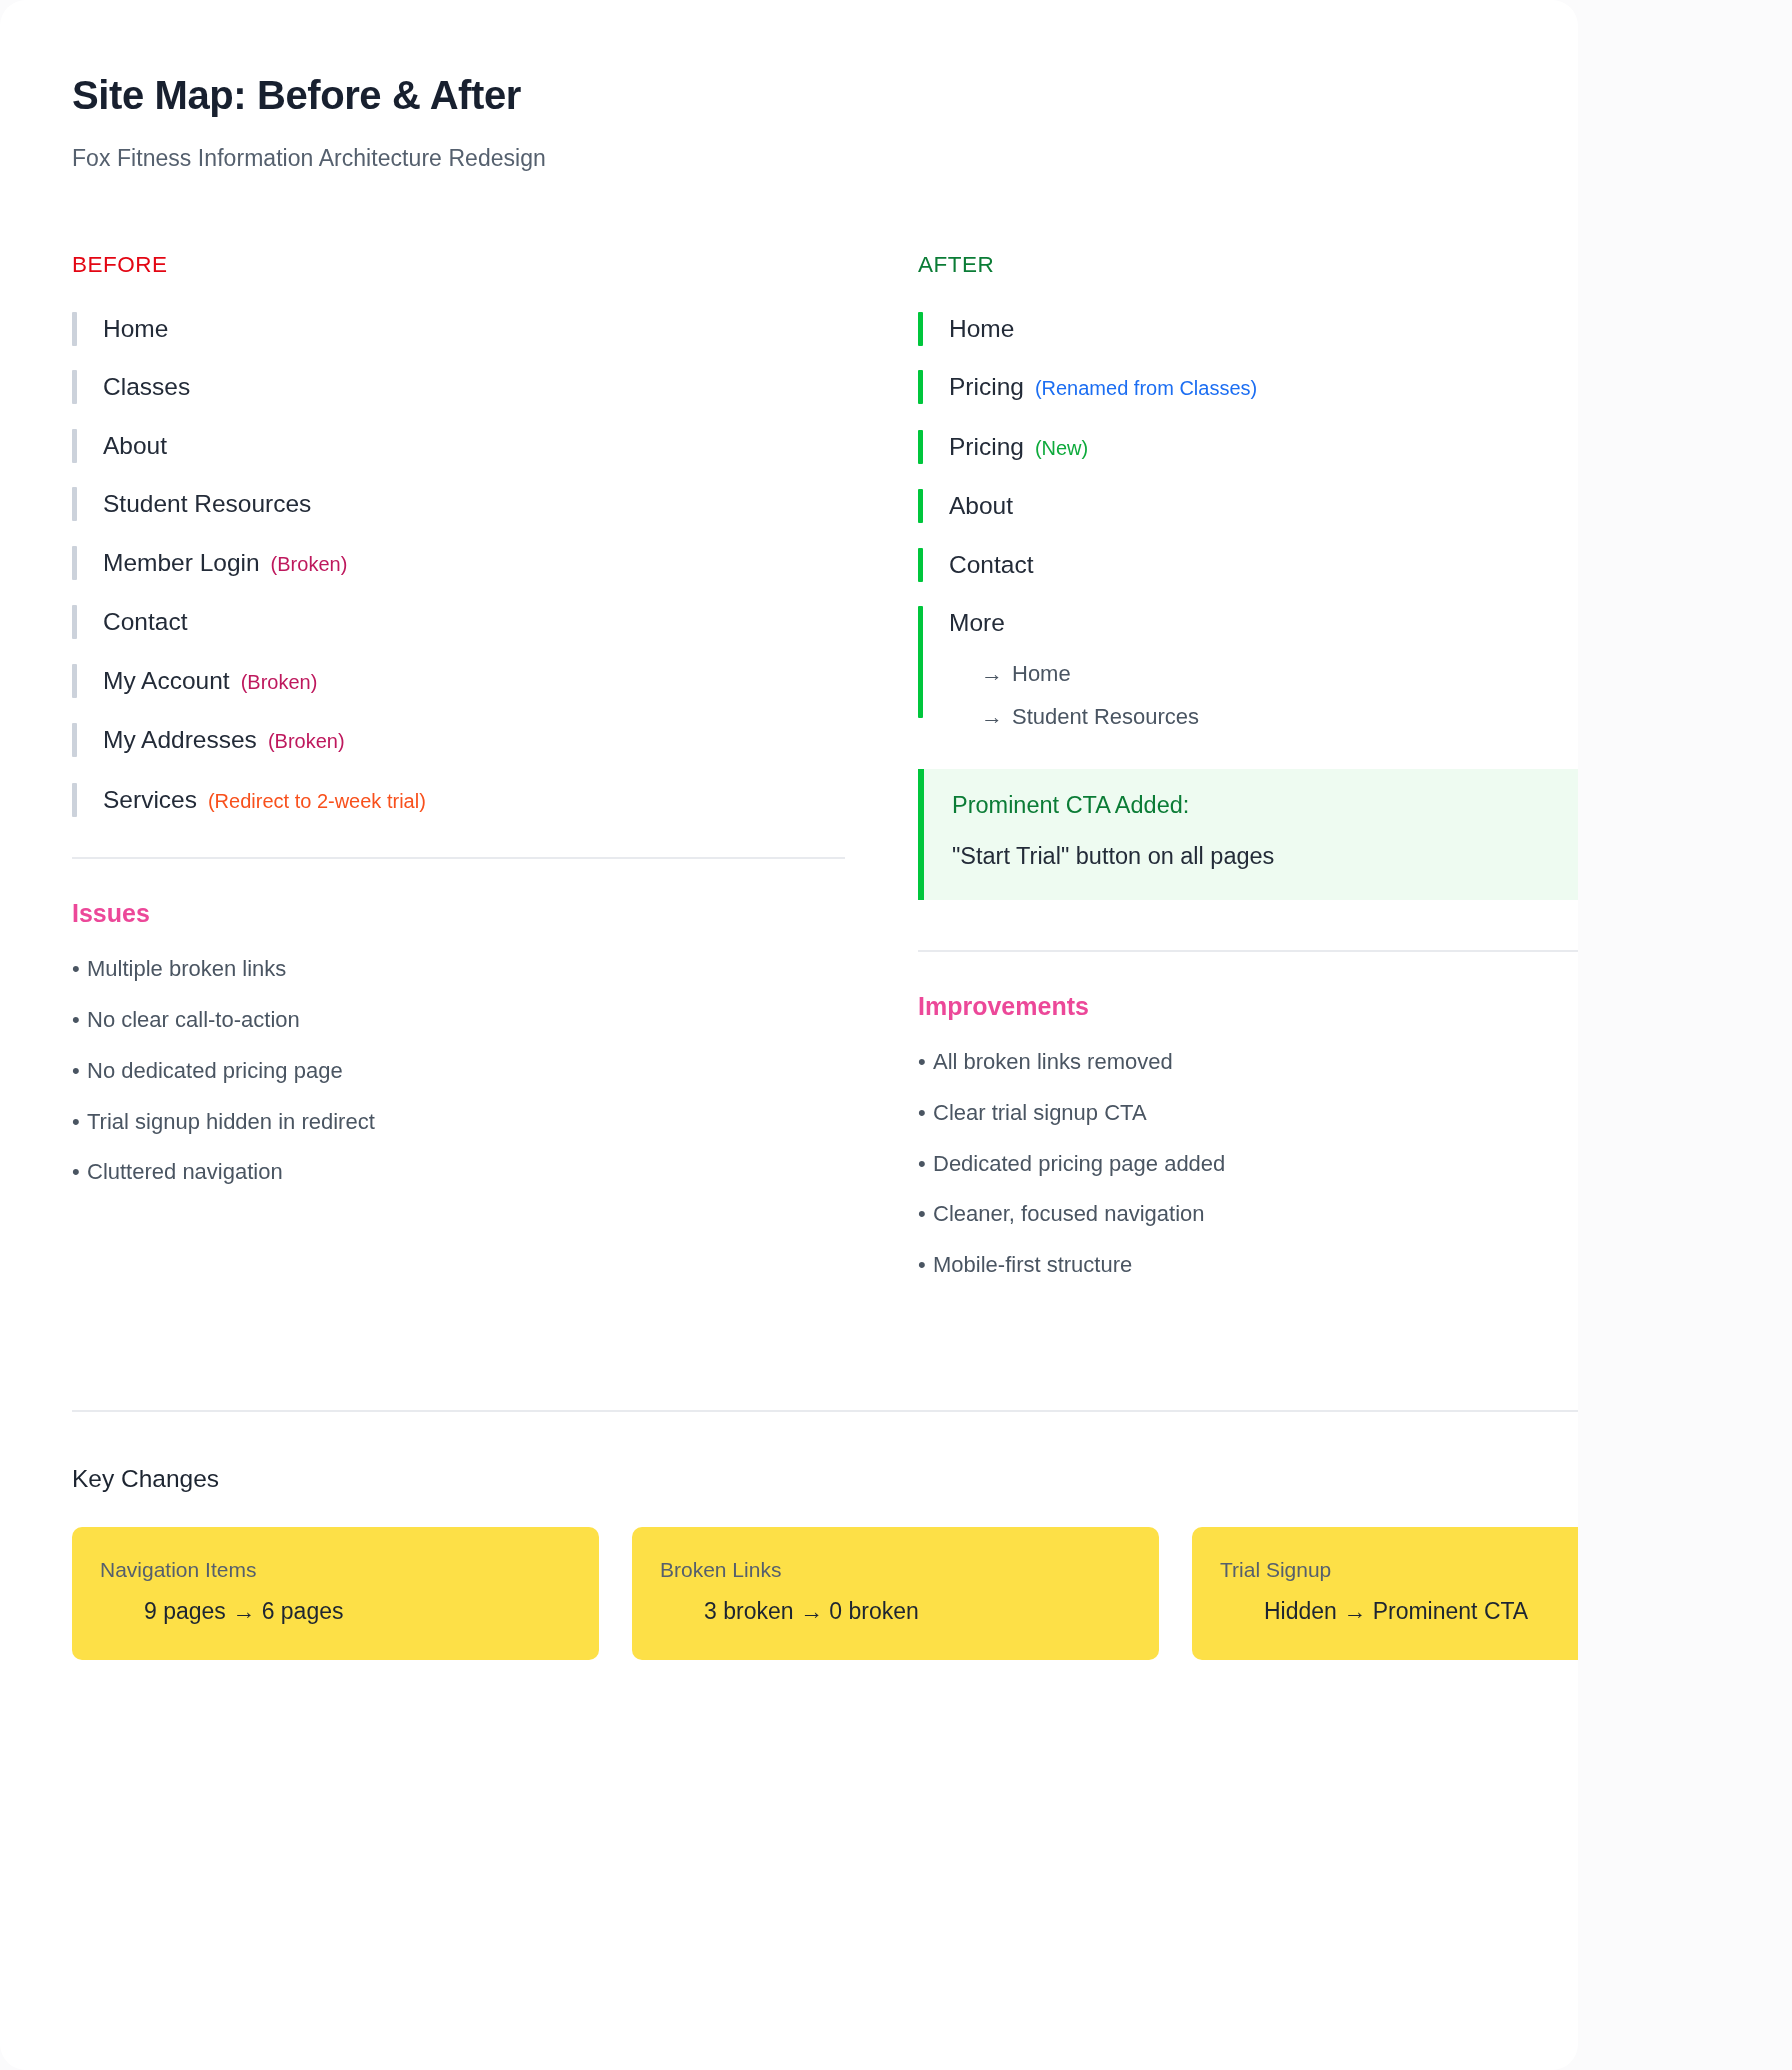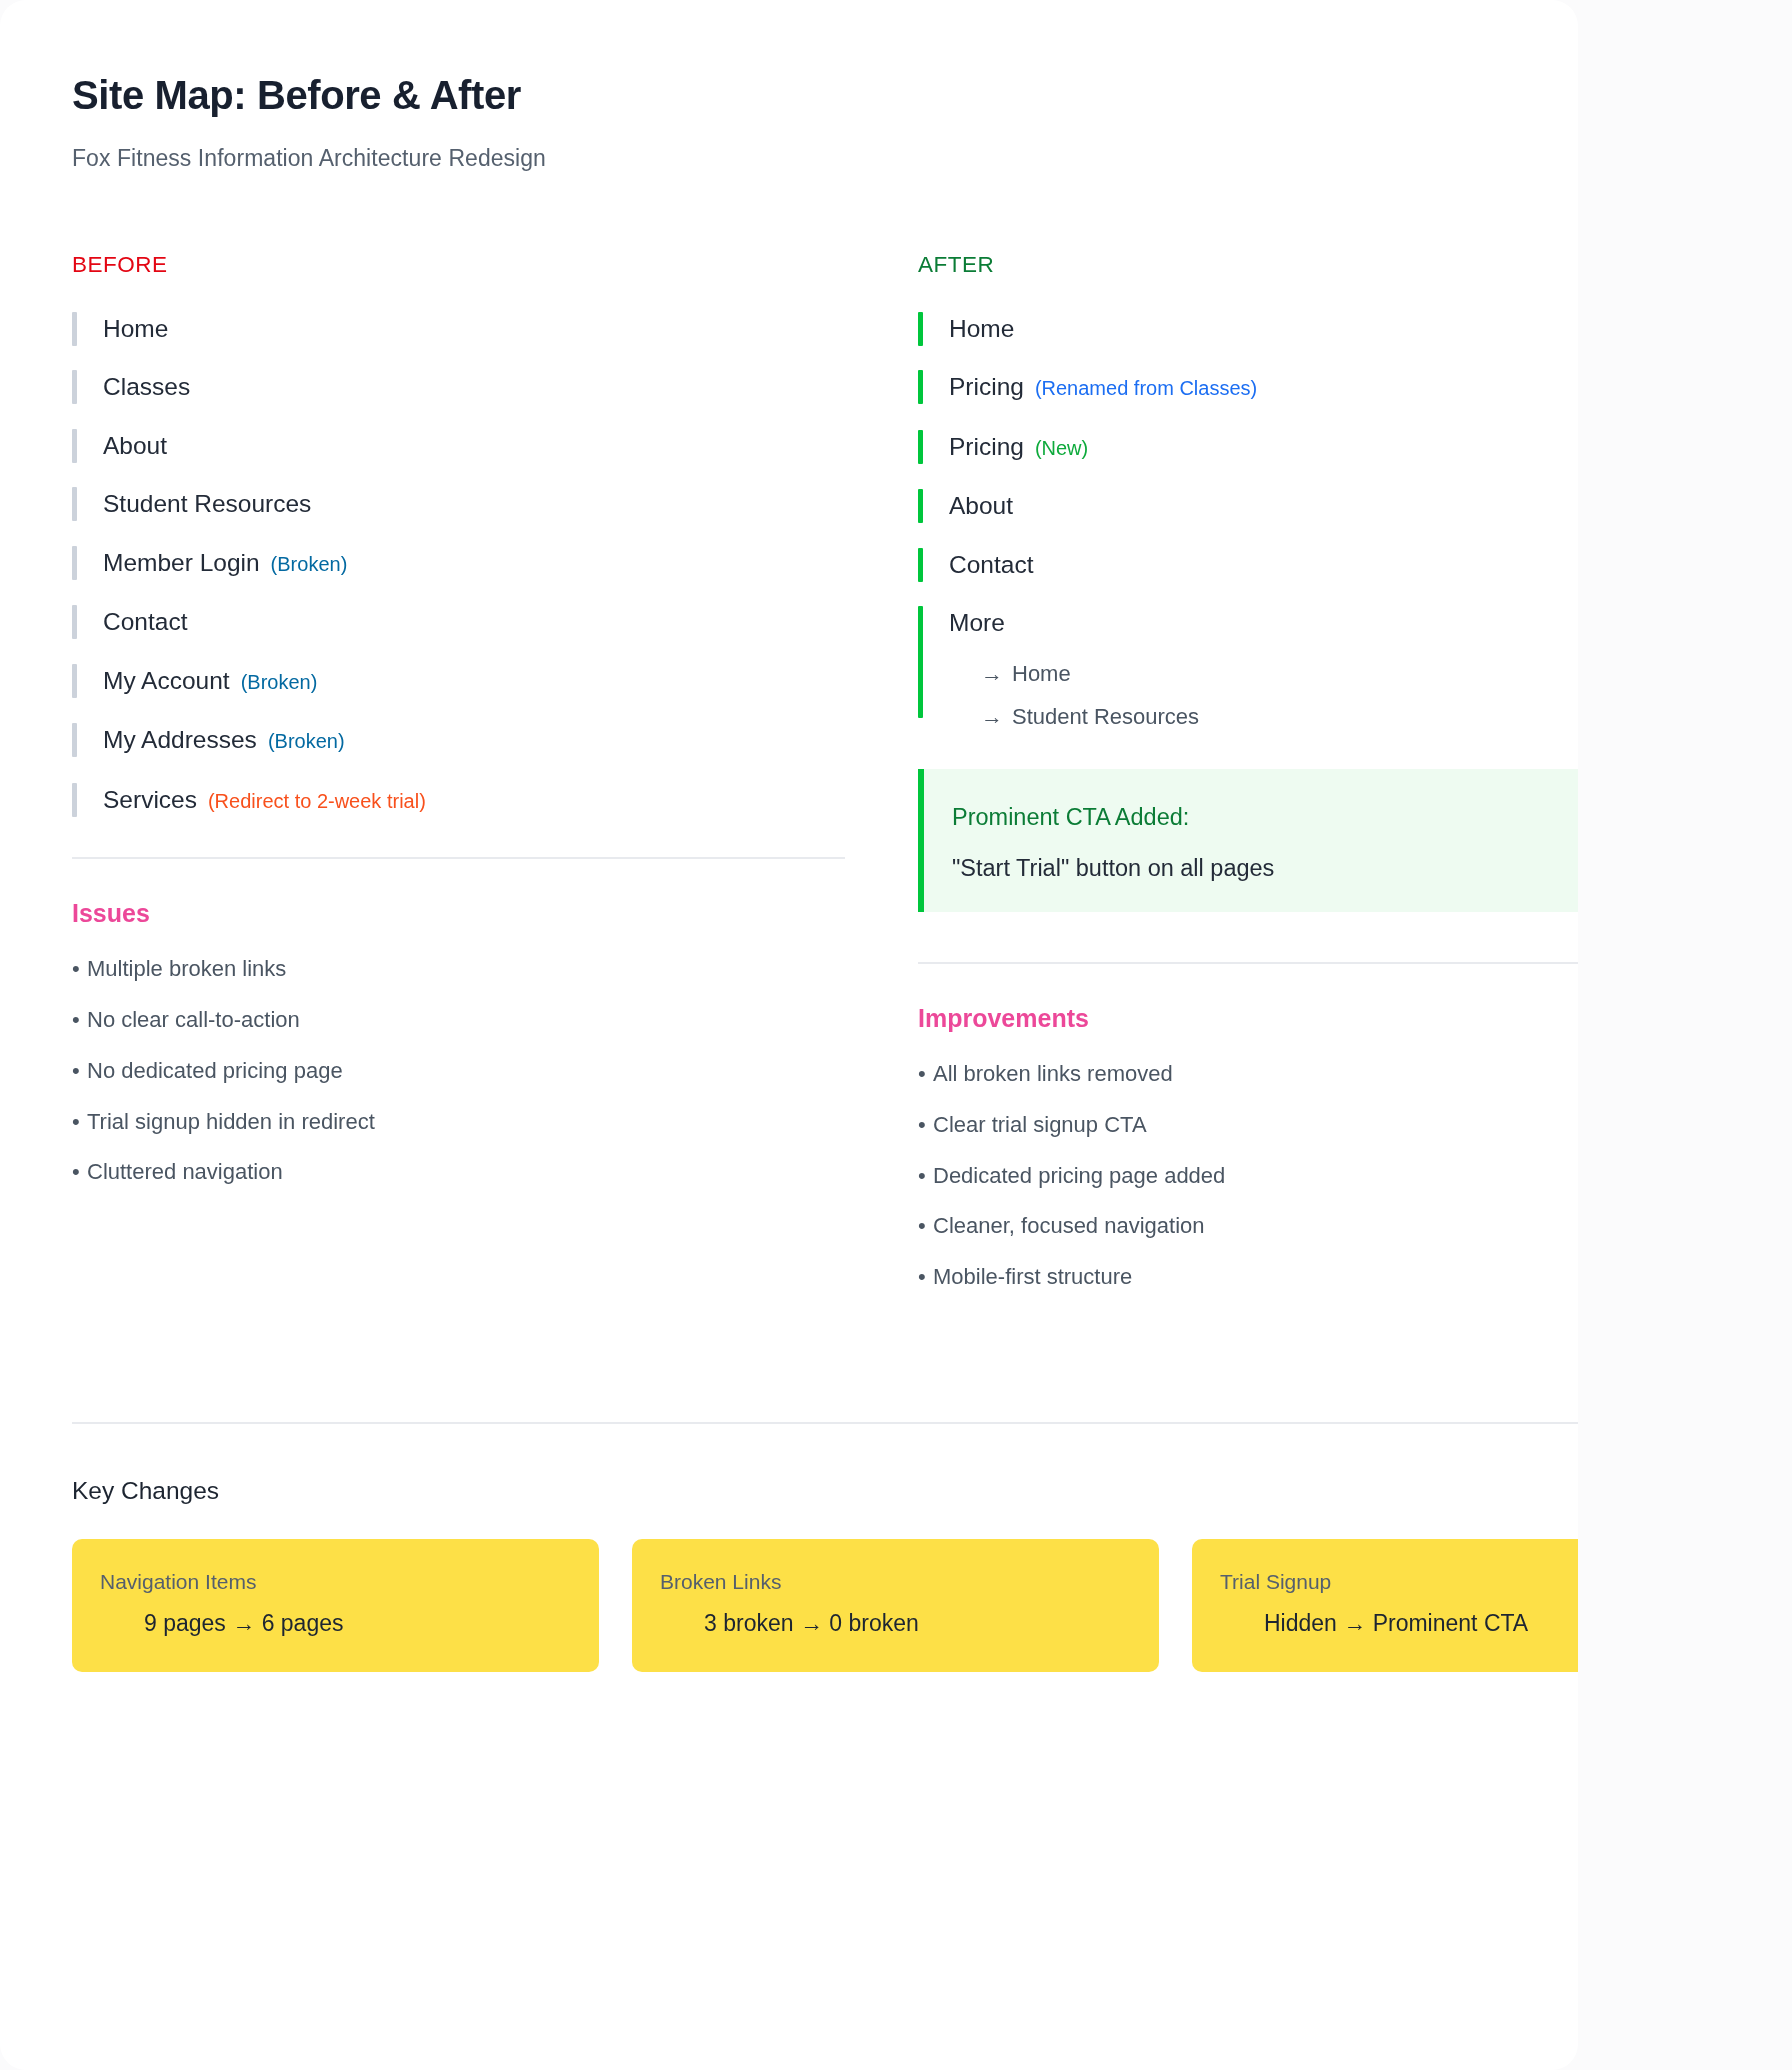--- a/index.html
+++ b/index.html
@@ -90,21 +90,21 @@
   .nav-label {
     font-size: 24.5px;
     color: #232b38;
     white-space: nowrap;
   }
   .nav-note {
     font-size: 20px;
     margin-left: 11px;
     white-space: nowrap;
   }
-  .note-broken   { color: #0369a1; }
+  .note-broken   { color: #be185d; }
   .note-redirect { color: #f8501c; }
   .note-renamed  { color: #1c6ef2; }
   .note-new      { color: #0eaa3c; }
 
   
   .nav-item.has-children { margin-bottom: 24px; }
   .nav-item.has-children .bar { height: 112px; }
 
   .sub-list { list-style: none; margin-top: 10px; }
   .sub-item {
@@ -119,21 +119,21 @@
     margin-right: 9px;
     color: #4a5562;
   }
 
   
   .cta-box {
     margin-top: 31px;
     background: #eefbf1;
     border-left: 6px solid #00c63c;
     border-radius: 0 4px 4px 0;
-    padding: 34px 30px 30px 28px;
+    padding: 22px 30px 30px 28px;
     width: 760px;
   }
   .cta-title {
     font-size: 23.5px;
     color: #0b7c36;
     margin-bottom: 22px;
     line-height: 1.2;
   }
   .cta-body {
     font-size: 23.5px;

